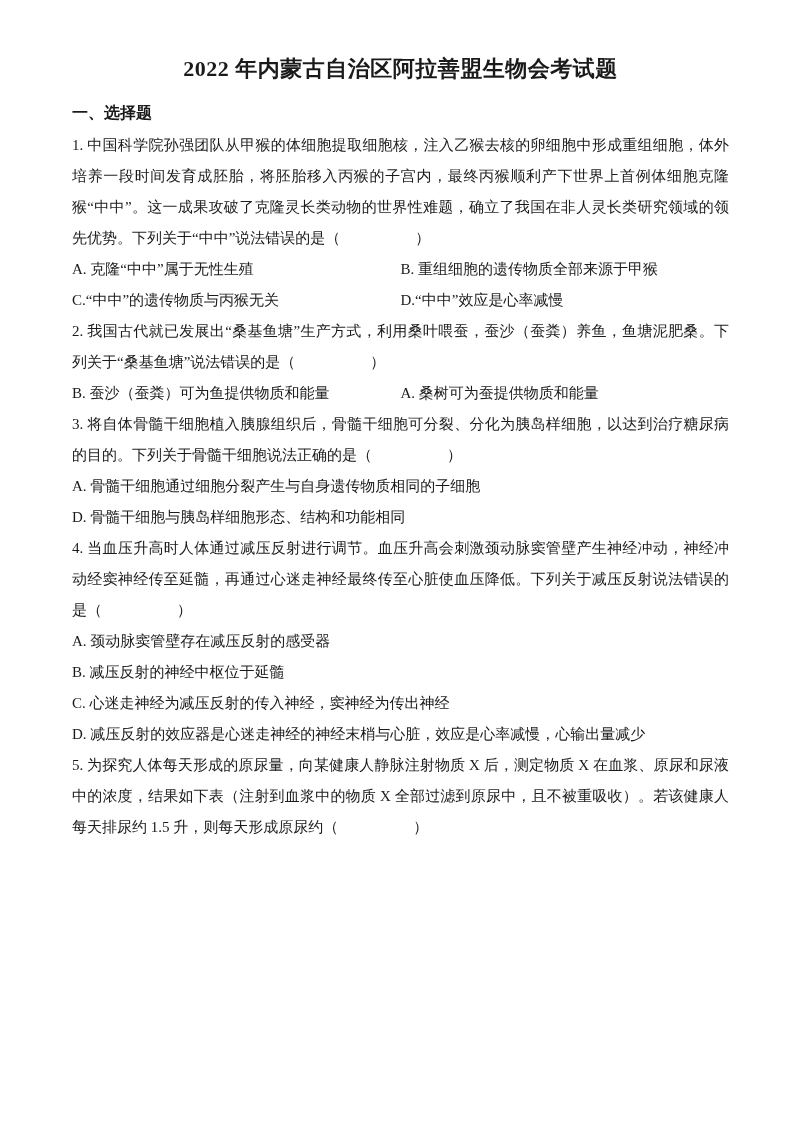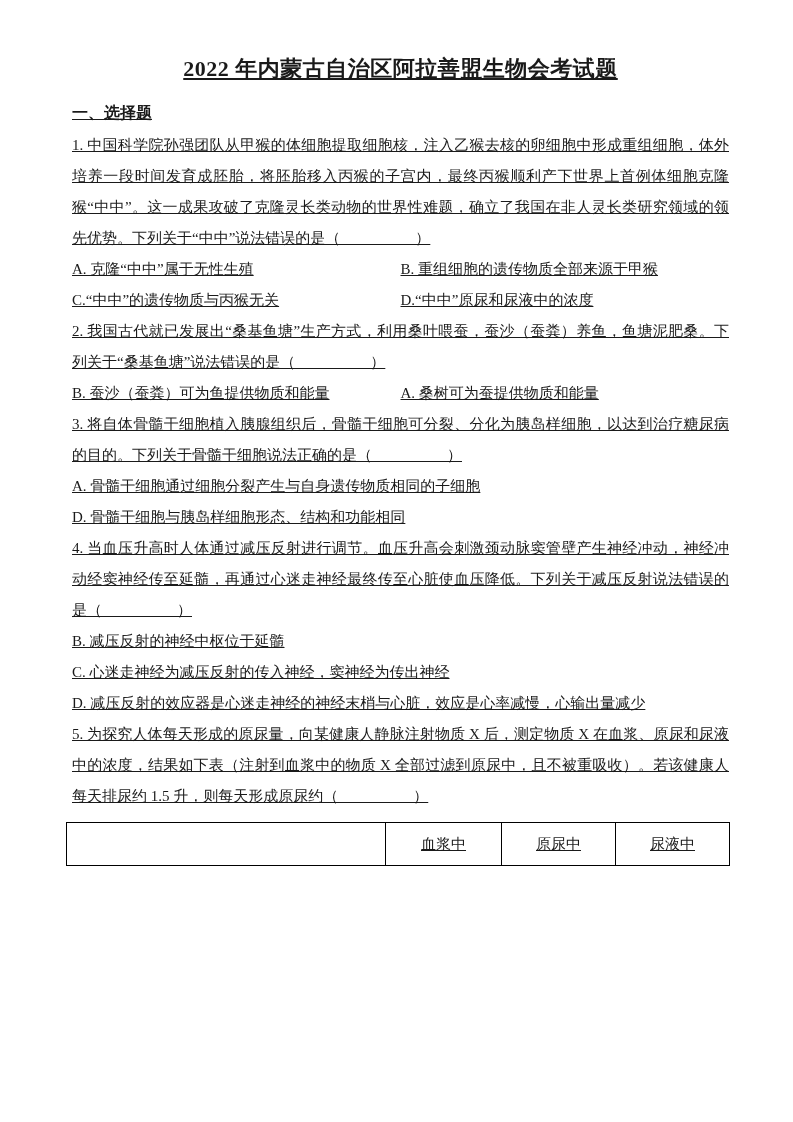--- a/index.html
+++ b/index.html
@@ -12,21 +12,20 @@
     height: 1122px;
     overflow: hidden;
     font-family: "Liberation Serif", "DejaVu Serif", serif;
     color: #1a1a1a;
   }
   .page {
     box-sizing: border-box;
     width: 793px;
     height: 1122px;
     padding: 52px 64px 9px 72px;
-    text-decoration: underline;
   }
   .title {
     font-size: 22px;
     font-weight: bold;
     text-align: center;
     line-height: 34px;
     margin: 0 0 14px 0;
     letter-spacing: 0.5px;
   }
   .section {
@@ -74,60 +73,57 @@
   <h1 class="title">2022 年内蒙古自治区阿拉善盟生物会考试题</h1>
   <h2 class="section">一、选择题</h2>
 
   <p class="stem">1. 中国科学院孙强团队从甲猴的体细胞提取细胞核，注入乙猴去核的卵细胞中形成重组细胞，体外培养一段时间发育成胚胎，将胚胎移入丙猴的子宫内，最终丙猴顺利产下世界上首例体细胞克隆猴“中中”。这一成果攻破了克隆灵长类动物的世界性难题，确立了我国在非人灵长类研究领域的领先优势。下列关于“中中”说法错误的是（　　　　　）</p>
   <div class="opt-row">
     <div class="opt half">A. 克隆“中中”属于无性生殖</div>
     <div class="opt half">B. 重组细胞的遗传物质全部来源于甲猴</div>
   </div>
   <div class="opt-row">
     <div class="opt half">C.“中中”的遗传物质与丙猴无关</div>
-    <div class="opt half">D.“中中”原尿和尿液中的浓度</div>
+    <div class="opt half">D.“中中”效应是心率减慢</div>
   </div>
 
   <p class="stem">2. 我国古代就已发展出“桑基鱼塘”生产方式，利用桑叶喂蚕，蚕沙（蚕粪）养鱼，鱼塘泥肥桑。下列关于“桑基鱼塘”说法错误的是（　　　　　）</p>
   <div class="opt-row">
     <div class="opt half">B. 蚕沙（蚕粪）可为鱼提供物质和能量</div>
     <div class="opt half">A. 桑树可为蚕提供物质和能量</div>
   </div>
 
   <p class="stem">3. 将自体骨髓干细胞植入胰腺组织后，骨髓干细胞可分裂、分化为胰岛样细胞，以达到治疗糖尿病的目的。下列关于骨髓干细胞说法正确的是（　　　　　）</p>
   <div class="opt-row">
     <div class="opt full">A. 骨髓干细胞通过细胞分裂产生与自身遗传物质相同的子细胞</div>
   </div>
   <div class="opt-row">
     <div class="opt full">D. 骨髓干细胞与胰岛样细胞形态、结构和功能相同</div>
   </div>
 
   <p class="stem">4. 当血压升高时人体通过减压反射进行调节。血压升高会刺激颈动脉窦管壁产生神经冲动，神经冲动经窦神经传至延髓，再通过心迷走神经最终传至心脏使血压降低。下列关于减压反射说法错误的是（　　　　　）</p>
+  <div class="opt-row">
+    <div class="opt full">A. 颈动脉窦管壁存在减压反射的感受器</div>
+  </div>
   <div class="opt-row">
     <div class="opt full">B. 减压反射的神经中枢位于延髓</div>
   </div>
   <div class="opt-row">
     <div class="opt full">C. 心迷走神经为减压反射的传入神经，窦神经为传出神经</div>
   </div>
   <div class="opt-row">
     <div class="opt full">D. 减压反射的效应器是心迷走神经的神经末梢与心脏，效应是心率减慢，心输出量减少</div>
   </div>
 
   <p class="stem">5. 为探究人体每天形成的原尿量，向某健康人静脉注射物质 X 后，测定物质 X 在血浆、原尿和尿液中的浓度，结果如下表（注射到血浆中的物质 X 全部过滤到原尿中，且不被重吸收）。若该健康人每天排尿约 1.5 升，则每天形成原尿约（　　　　　）</p>
 
   <table class="data-table">
     <colgroup>
       <col style="width:319px">
       <col style="width:116px">
       <col style="width:114px">
       <col style="width:114px">
     </colgroup>
     <tbody>
-      <tr>
-        <th></th>
-        <th>血浆中</th>
-        <th>原尿中</th>
-        <th>尿液中</th>
-      </tr>
     </tbody>
   </table>
 
 </div>
 
 </body></html>

